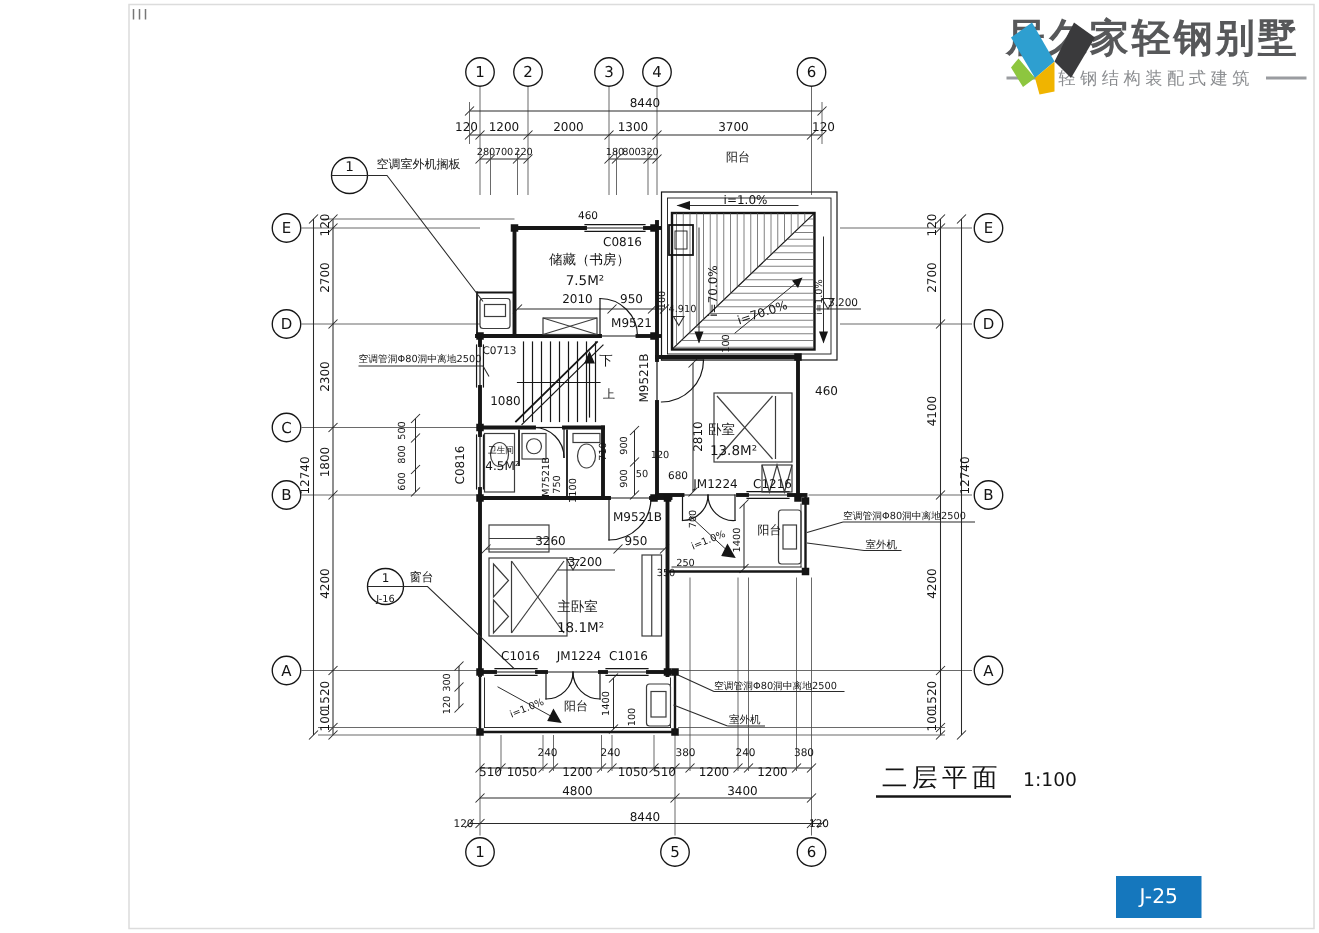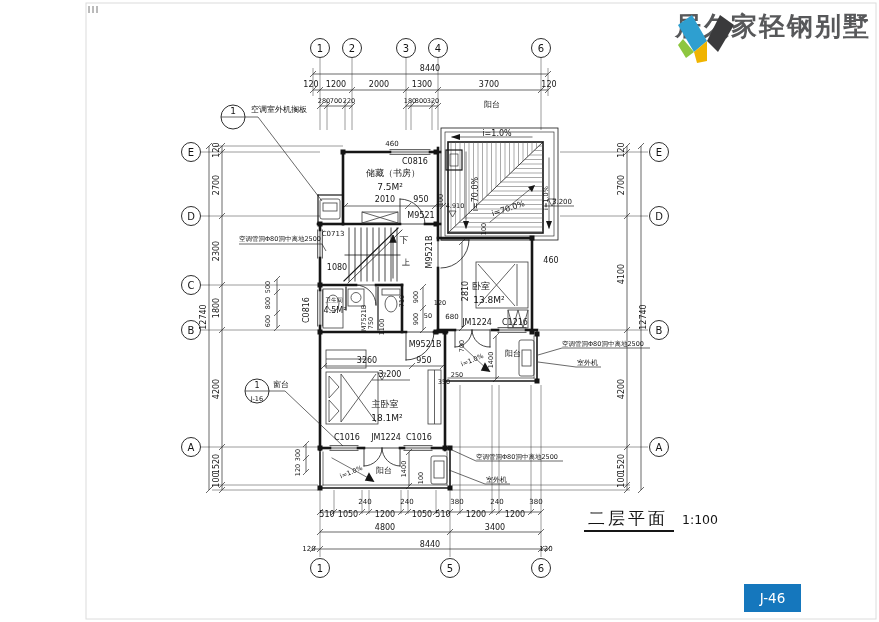--- a/index.html
+++ b/index.html
@@ -663,18 +663,23 @@
 
 <div class="logo">
   <svg width="60" height="54" viewBox="0 0 60 54">
     <polygon points="3,13 17,3 32,29 19,40" fill="#2E9FD0"></polygon>
     <polygon points="45,3 59,13 43,40 32,29" fill="#3A3A3C"></polygon>
     <polygon points="8,27 19,40 11,46 3,33" fill="#8DC63F"></polygon>
     <polygon points="19,40 32,29 32,49 22,51" fill="#F0B400"></polygon>
   </svg>
   <div>
     <div class="logo-title">居久家轻钢别墅</div>
+    <div class="logo-sub">
+      <span class="rule"></span>
+      <span class="txt">轻钢结构装配式建筑</span>
+      <span class="rule"></span>
+    </div>
   </div>
 </div>
 
-<div class="badge" style="background: rgb(21, 119, 189);">J-46</div>
+<div class="badge" style="background: rgb(21, 119, 189);">J-25</div>
 
 </div>
 
 </body></html>

